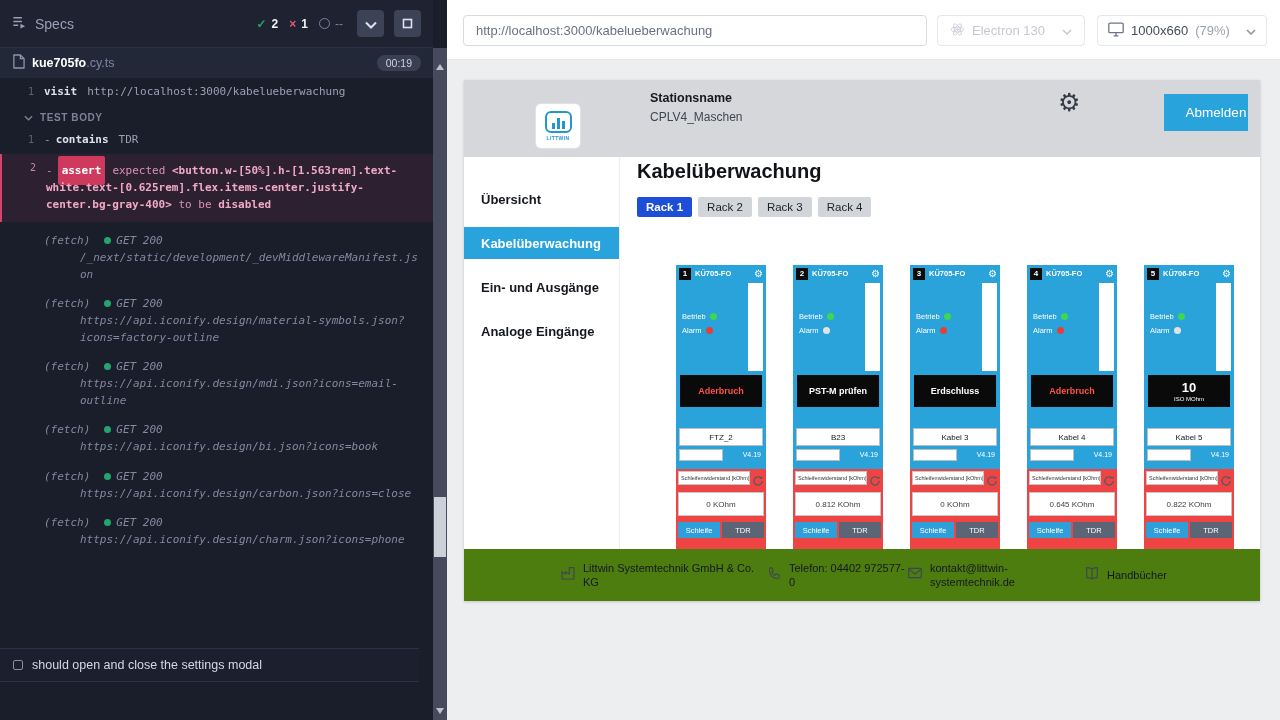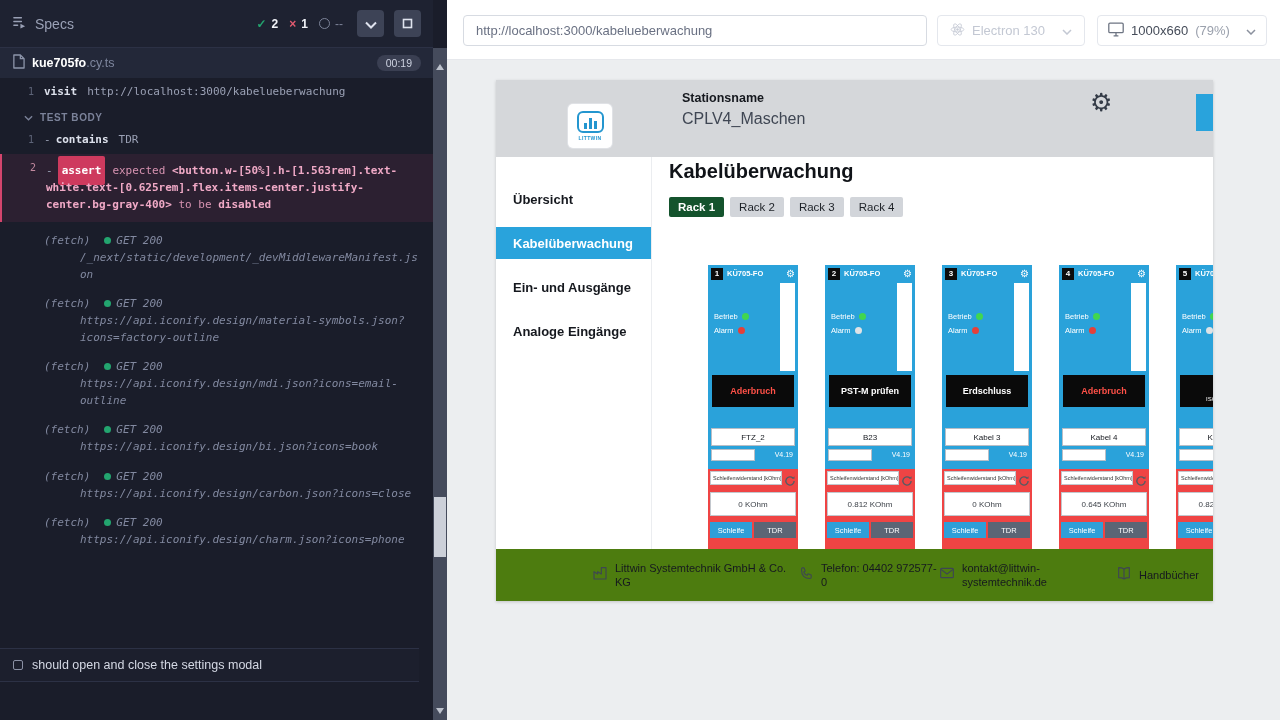--- a/index.html
+++ b/index.html
@@ -58,40 +58,40 @@
   .browser-bar { position:absolute; left:0; top:0; right:0; height:60px; background:#fff; border-bottom:1px solid #e6e8ec; }
   .url-input { position:absolute; left:16px; top:15px; width:464px; height:31px; border:1px solid #d7dbe2; border-radius:4px; padding:0 12px; font-size:13px; color:#6a7183; font-family:"Liberation Sans",sans-serif; background:#fff; outline:none; }
   .engine-select { position:absolute; left:490px; top:15px; width:148px; height:31px; border:1px solid #e4e7ed; border-radius:4px; display:flex; align-items:center; gap:7px; padding:0 12px; color:#c3c8d3; font-size:13px; cursor:pointer; }
   .engine-select .chev-right { margin-left:auto; }
   .viewport-select { position:absolute; left:650px; top:15px; width:170px; height:31px; border:1px solid #e4e7ed; border-radius:4px; display:flex; align-items:center; gap:7px; padding:0 10px; font-size:13px; cursor:pointer; }
   .vp-size { color:#454c59; }
   .vp-zoom { color:#9ba1ad; }
   .viewport-select .chev-right { margin-left:auto; }
 
   
-  .app { position:absolute; left:17px; top:80px; width:717px; height:521px; background:#fff; overflow:hidden; box-shadow:0 1px 3px rgba(0,0,0,0.18);margin-left:32px; }
+  .app { position:absolute; left:17px; top:80px; width:796px; height:521px; background:#fff; overflow:hidden; box-shadow:0 1px 3px rgba(0,0,0,0.18); }
   .app-header { position:absolute; left:0; top:0; right:0; height:77px; background:#d5d7da; z-index:4; }
   .logo { position:absolute; left:72px; top:24px; width:44px; height:44px; background:#fff; border-radius:5px; display:flex; flex-direction:column; align-items:center; justify-content:center; box-shadow:0 0 0 1px #e0e2e6; }
   .logo-box { width:27px; height:22px; border:2.5px solid #2496cf; border-radius:6px; display:flex; align-items:flex-end; justify-content:center; gap:2px; padding-bottom:2px; }
   .logo-bar { width:3px; background:#2496cf; }
   .lb1{height:6px;} .lb2{height:11px;} .lb3{height:8px;}
   .logo-text { font-size:5px; font-weight:bold; color:#2496cf; letter-spacing:0.4px; margin-top:2px; }
   .station { position:absolute; left:186px; top:11px; }
   .station-label { font-size:12.5px; font-weight:bold; color:#15181e; }
-  .station-value { font-size:16px; color:#3f4653; margin-top:5px; }
+  .station-value { font-size:12px; color:#3f4653; margin-top:5px; }
   .app-gear { position:absolute; left:594px; top:10px; font-size:25px; color:#343b47; cursor:pointer; line-height:1; }
   .logout-btn { position:absolute; left:700px; top:14px; width:84px; height:37px; background:#29a3dc; color:#fff; border:none; border-radius:0; font-size:13.5px; font-family:inherit; cursor:pointer;padding-left:20px; }
   .sidebar { position:absolute; left:0; top:77px; bottom:0; width:156px; background:#fff; border-right:1px solid #ebedf0; padding-top:26px; z-index:3; }
   .nav-item { height:32px; display:flex; align-items:center; padding-left:17px; font-size:13px; font-weight:bold; color:#15181e; margin-bottom:12px; cursor:pointer; }
   .nav-item.active { background:#29a3dc; color:#fff; }
   .main { position:absolute; left:156px; top:77px; right:0; bottom:0; }
   .page-title { position:absolute; left:17px; top:3px; font-size:20px; font-weight:bold; color:#101318; }
   .racks { position:absolute; left:17px; top:40px; display:flex; gap:6px; }
   .rack-tab { padding:4px 9px; font-size:11.5px; background:#d2d5da; color:#1d2127; border-radius:2px; cursor:pointer; }
-  .rack-tab.active { background:#14532d; color:#fff; font-weight:bold; }
+  .rack-tab.active { background:#1d4ed8; color:#fff; font-weight:bold; }
   .cards { position:absolute; left:56px; top:108px; display:flex; gap:27px; }
   .card { width:90px; height:320px; background:#2aa2da; position:relative; flex:none; }
   .card-head { position:absolute; top:2px; left:3px; right:3px; height:13px; display:flex; align-items:center; }
   .card-num { width:12px; height:12px; background:#0c0c0c; color:#fff; font-size:8px; font-weight:bold; display:flex; align-items:center; justify-content:center; flex:none; }
   .card-model { color:#fff; font-size:7.5px; font-weight:bold; margin-left:4px; white-space:nowrap; }
   .card-gear { margin-left:auto; color:#fff; font-size:10px; cursor:pointer; line-height:1; }
   .card-meter { position:absolute; top:18px; right:3px; width:15px; height:88px; background:#fff; }
   .card-leds { position:absolute; top:44px; left:6px; }
   .led-row { display:flex; align-items:center; gap:4px; height:14px; color:#fff; font-size:7.5px; }
   .led { width:7px; height:7px; border-radius:50%; flex:none; }

